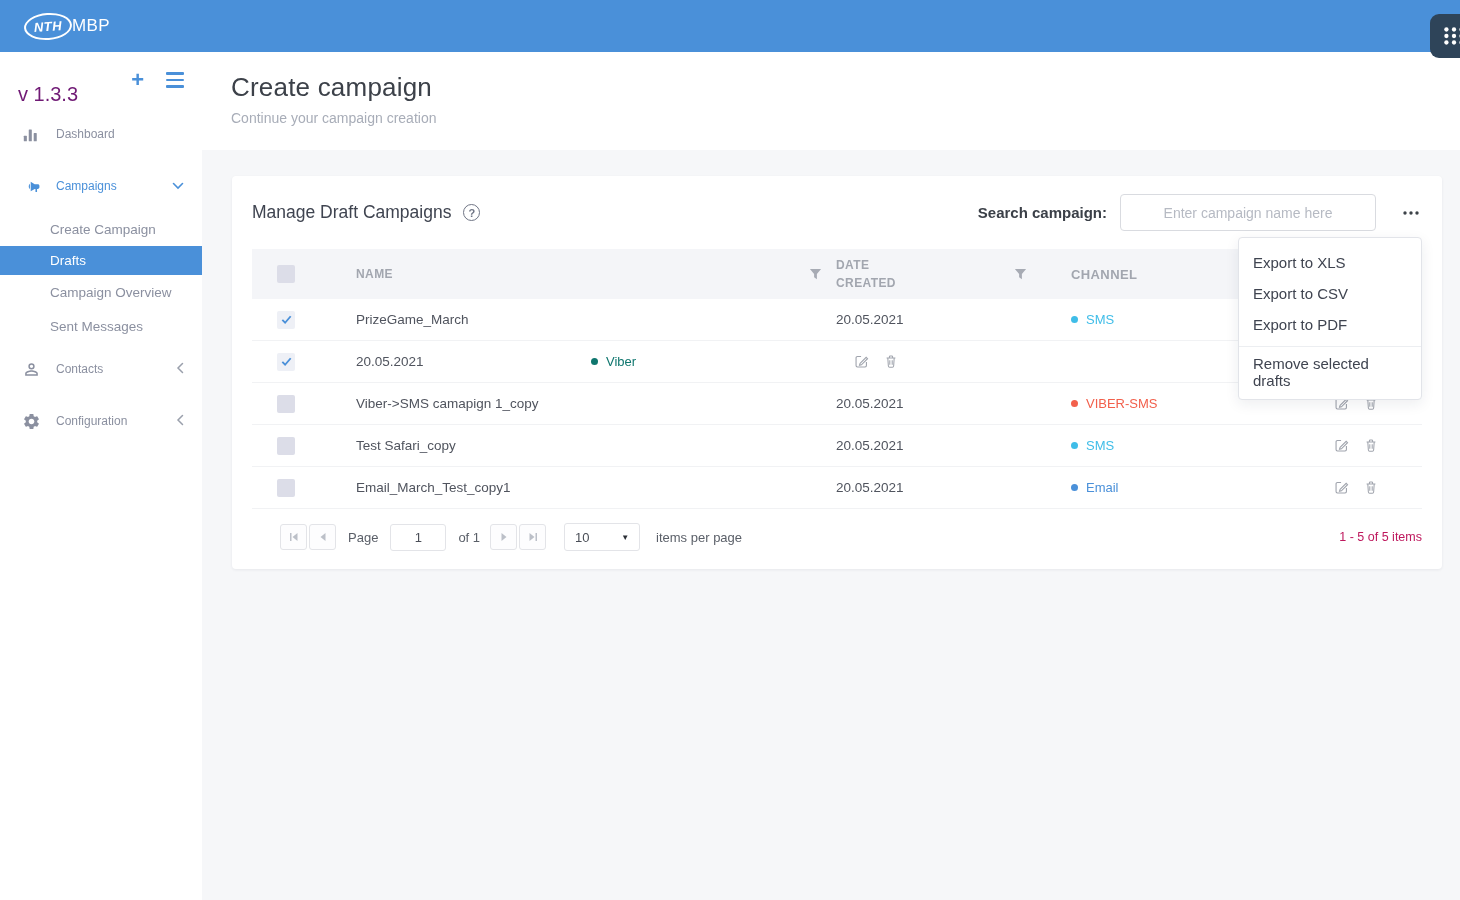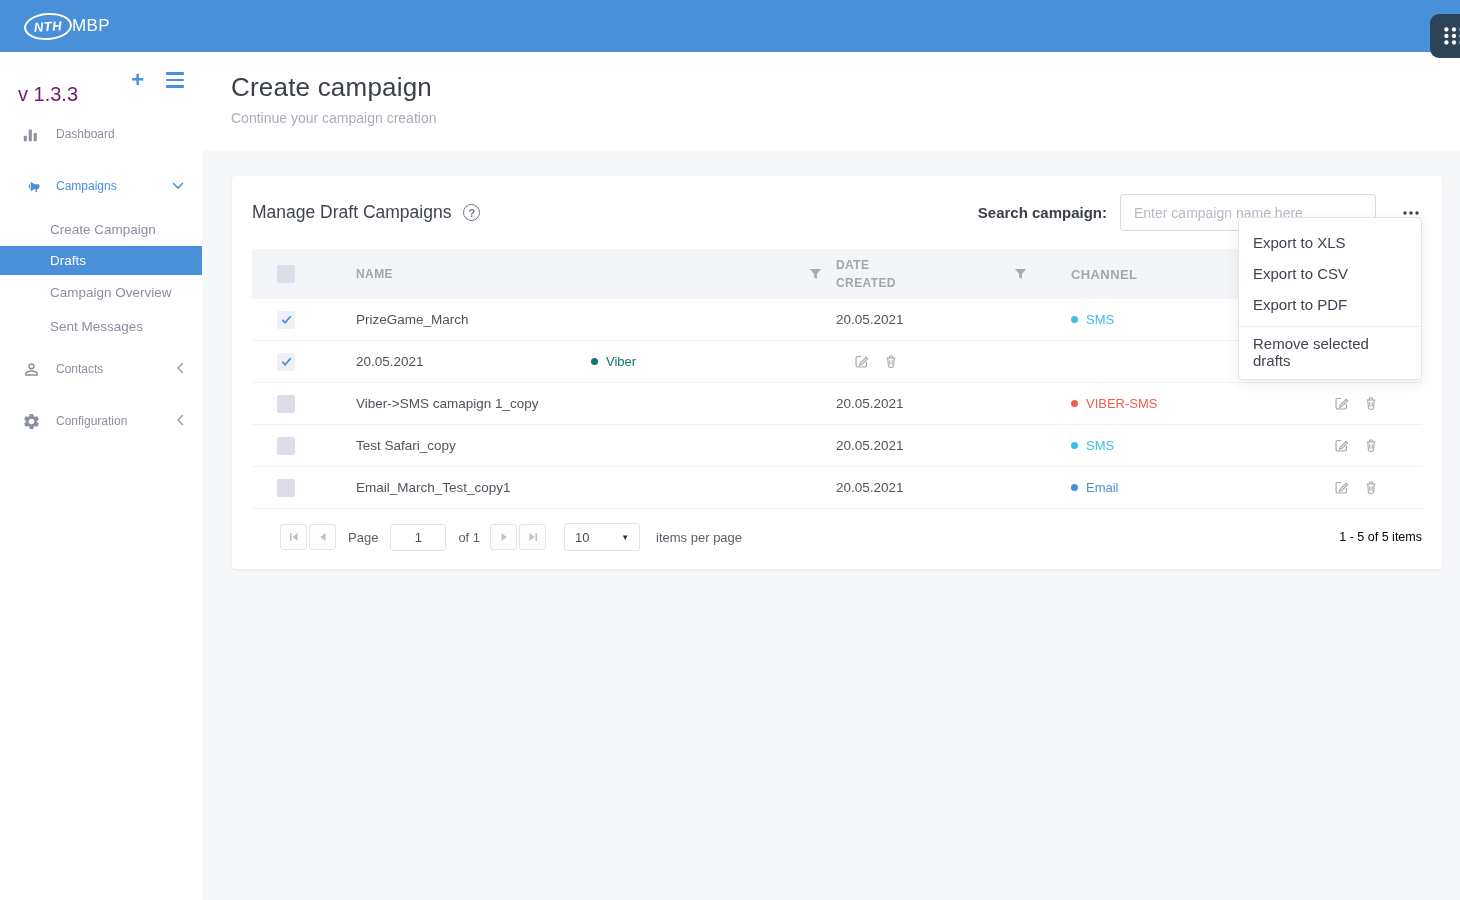--- a/index.html
+++ b/index.html
@@ -64,21 +64,21 @@
   .card-title { font-size:17.5px; font-weight:500; color:#3f4450; }
   .help {
     width:17px; height:17px; border:1.4px solid #6f7585; border-radius:50%;
     display:inline-flex; align-items:center; justify-content:center;
     font-size:11px; color:#6f7585; font-weight:bold; margin-left:12px; cursor:pointer;
   }
   .card-header .spacer { flex:1; }
   .search-label { font-size:15px; font-weight:bold; color:#3b4048; margin-right:13px; }
   .search-input {
     width:256px; height:37px; border:1px solid #d9dbe0; border-radius:4px;
-    padding:4px 13px; font-size:14px; color:#50545e; font-family:inherit; outline:none;
+    padding:4px 13px; font-size:14px; color:#50545e; font-family:inherit; outline:none;text-align:center;
   }
   .search-input::placeholder { color:#b6bac3; }
   .more-btn { margin-left:24px; background:none; border:none; cursor:pointer; display:flex; padding:4px 2px; }
   
   .table { margin:0 20px; }
   .thead {
     height:50px; background:#f4f5f8; display:flex; align-items:center;
     font-size:12px; font-weight:bold; color:#a2a6af; letter-spacing:.4px; text-transform:uppercase;
   }
   .trow { height:42px; display:flex; align-items:center; border-bottom:1px solid #f1f2f4; font-size:13.5px; color:#50545e;justify-content:flex-end; }
@@ -109,24 +109,24 @@
   .pg-input {
     width:56px; height:27px; border:1px solid #e3e4e8; border-radius:3px; text-align:center;
     font-size:13px; color:#4a4e57; font-family:inherit; outline:none; margin:0 2px;
   }
   .pg-select {
     width:76px; height:28px; border:1px solid #e3e4e8; border-radius:3px; background:#fff;
     display:flex; align-items:center; justify-content:space-between; padding:0 10px;
     font-size:13px; color:#4a4e57; margin:0 6px 0 16px; cursor:pointer;
   }
   .pg-select .tri { font-size:8px; color:#2b2f36; }
-  .pager-right { flex:1; text-align:right; font-size:12.5px; color:#000000; }
+  .pager-right { flex:1; text-align:right; font-size:12.5px; color:#be185d; }
   
   .menu {
-    position:absolute; left:1238px; top:217px; width:184px; z-index:50;
+    position:absolute; left:1238px; top:237px; width:184px; z-index:50;
     background:#fff; border:1px solid #e2e4e9; border-radius:4px;
     box-shadow:0 4px 14px rgba(25,35,60,.08); padding:9px 0 12px 0;
   }
   .menu-item { height:31px; display:flex; align-items:center; padding:0 14px; font-size:15px; color:#3f4450; cursor:pointer; }
   .menu-divider { height:1px; background:#eceef1; margin:6px 0 9px 0; }
 </style>
 </head>
 <body>
 
 <header class="topbar">

